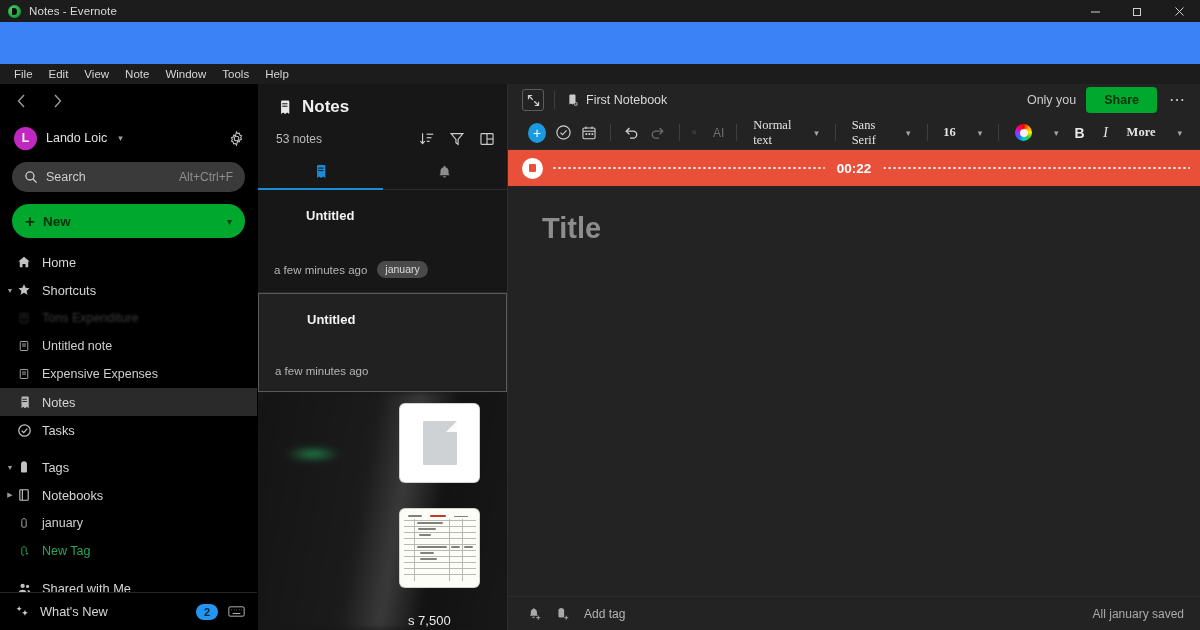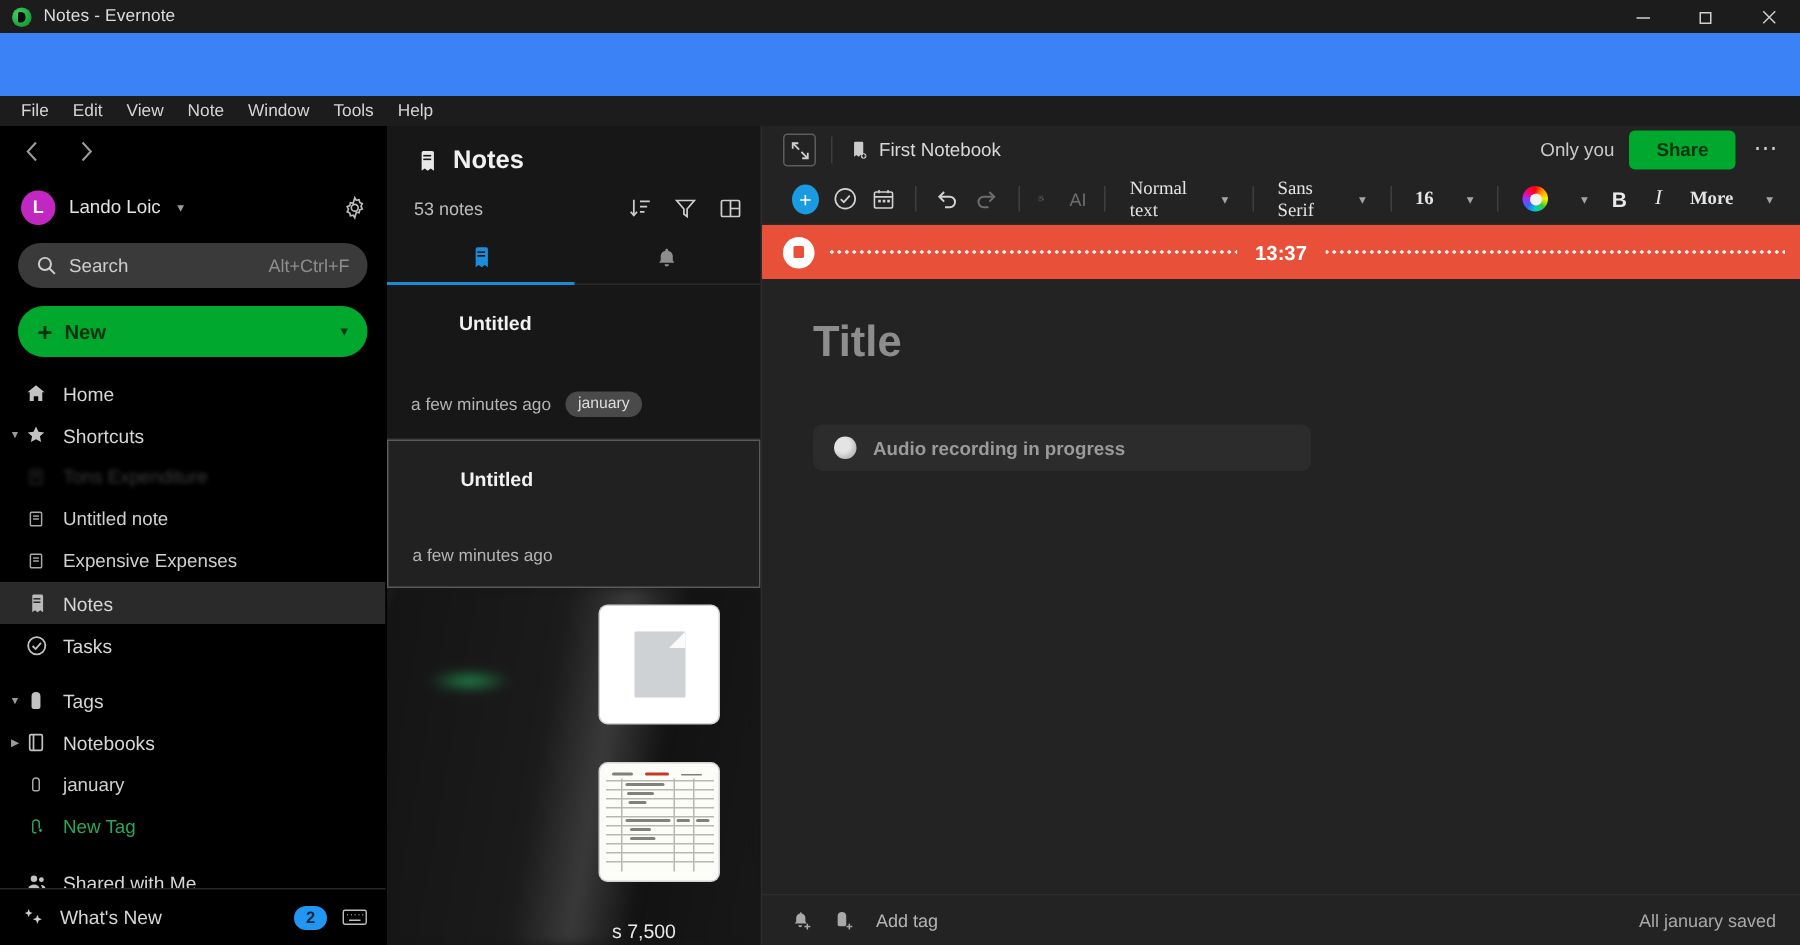--- a/index.html
+++ b/index.html
@@ -732,29 +732,25 @@
           <span style="font-weight:600">More</span>
           <span class="chev">▾</span>
         </div>
       </div>
 
       <div class="rec-bar">
         <div class="rec-stop">
             <i></i>
           </div>
         <div class="rec-wave"></div>
-        <div class="rec-time">13:37</div>
+        <div class="rec-time">00:22</div>
       </div>
 
       <div class="ed-body">
         <div class="ed-title">Title</div>
-        <div class="audio-card">
-          <span class="audio-dot"></span>
-          <span class="audio-label">Audio recording in progress</span>
-        </div>
       </div>
 
       <div class="ed-status">
         <span class="st-ico">
           <svg width="16" height="16" viewBox="0 0 18 18" fill="currentColor">
               <path d="M8.4 2c.5 0 .9.4.9.9v.3c1.8.4 3 1.8 3 3.6v2.5l1 1.6H4.4l1-1.6V6.8c0-1.8 1.2-3.2 3-3.6v-.3c0-.5.4-.9.9-.9z"></path>
               <path d="M7 12.2h2.8a1.4 1.4 0 0 1-2.8 0z"></path>
               <rect x="11.6" y="12.6" width="4.4" height="1.1"></rect>
               <rect x="13.2" y="11" width="1.1" height="4.4"></rect>
             </svg>

